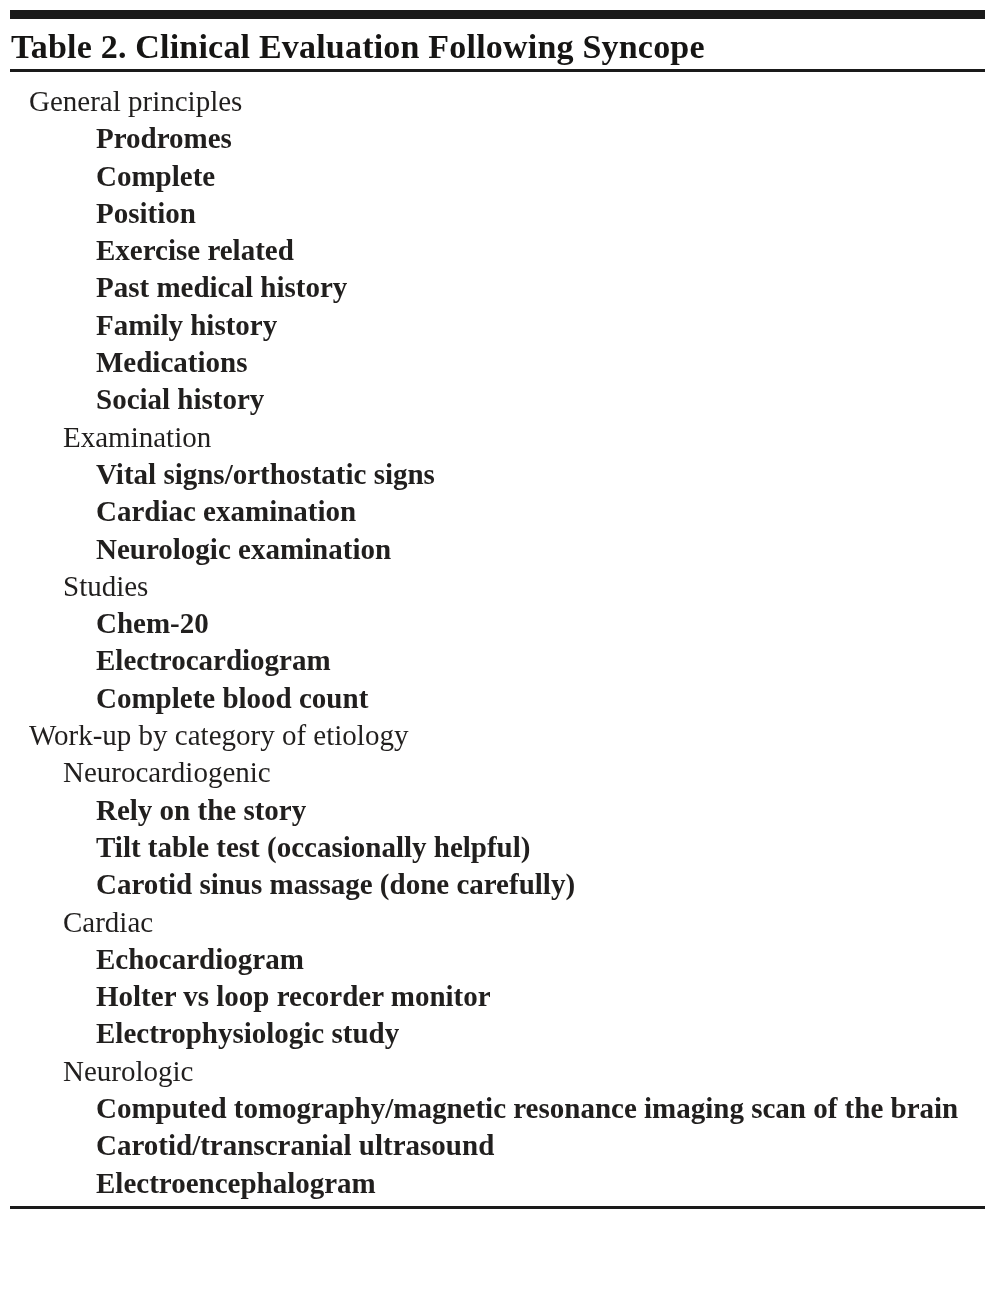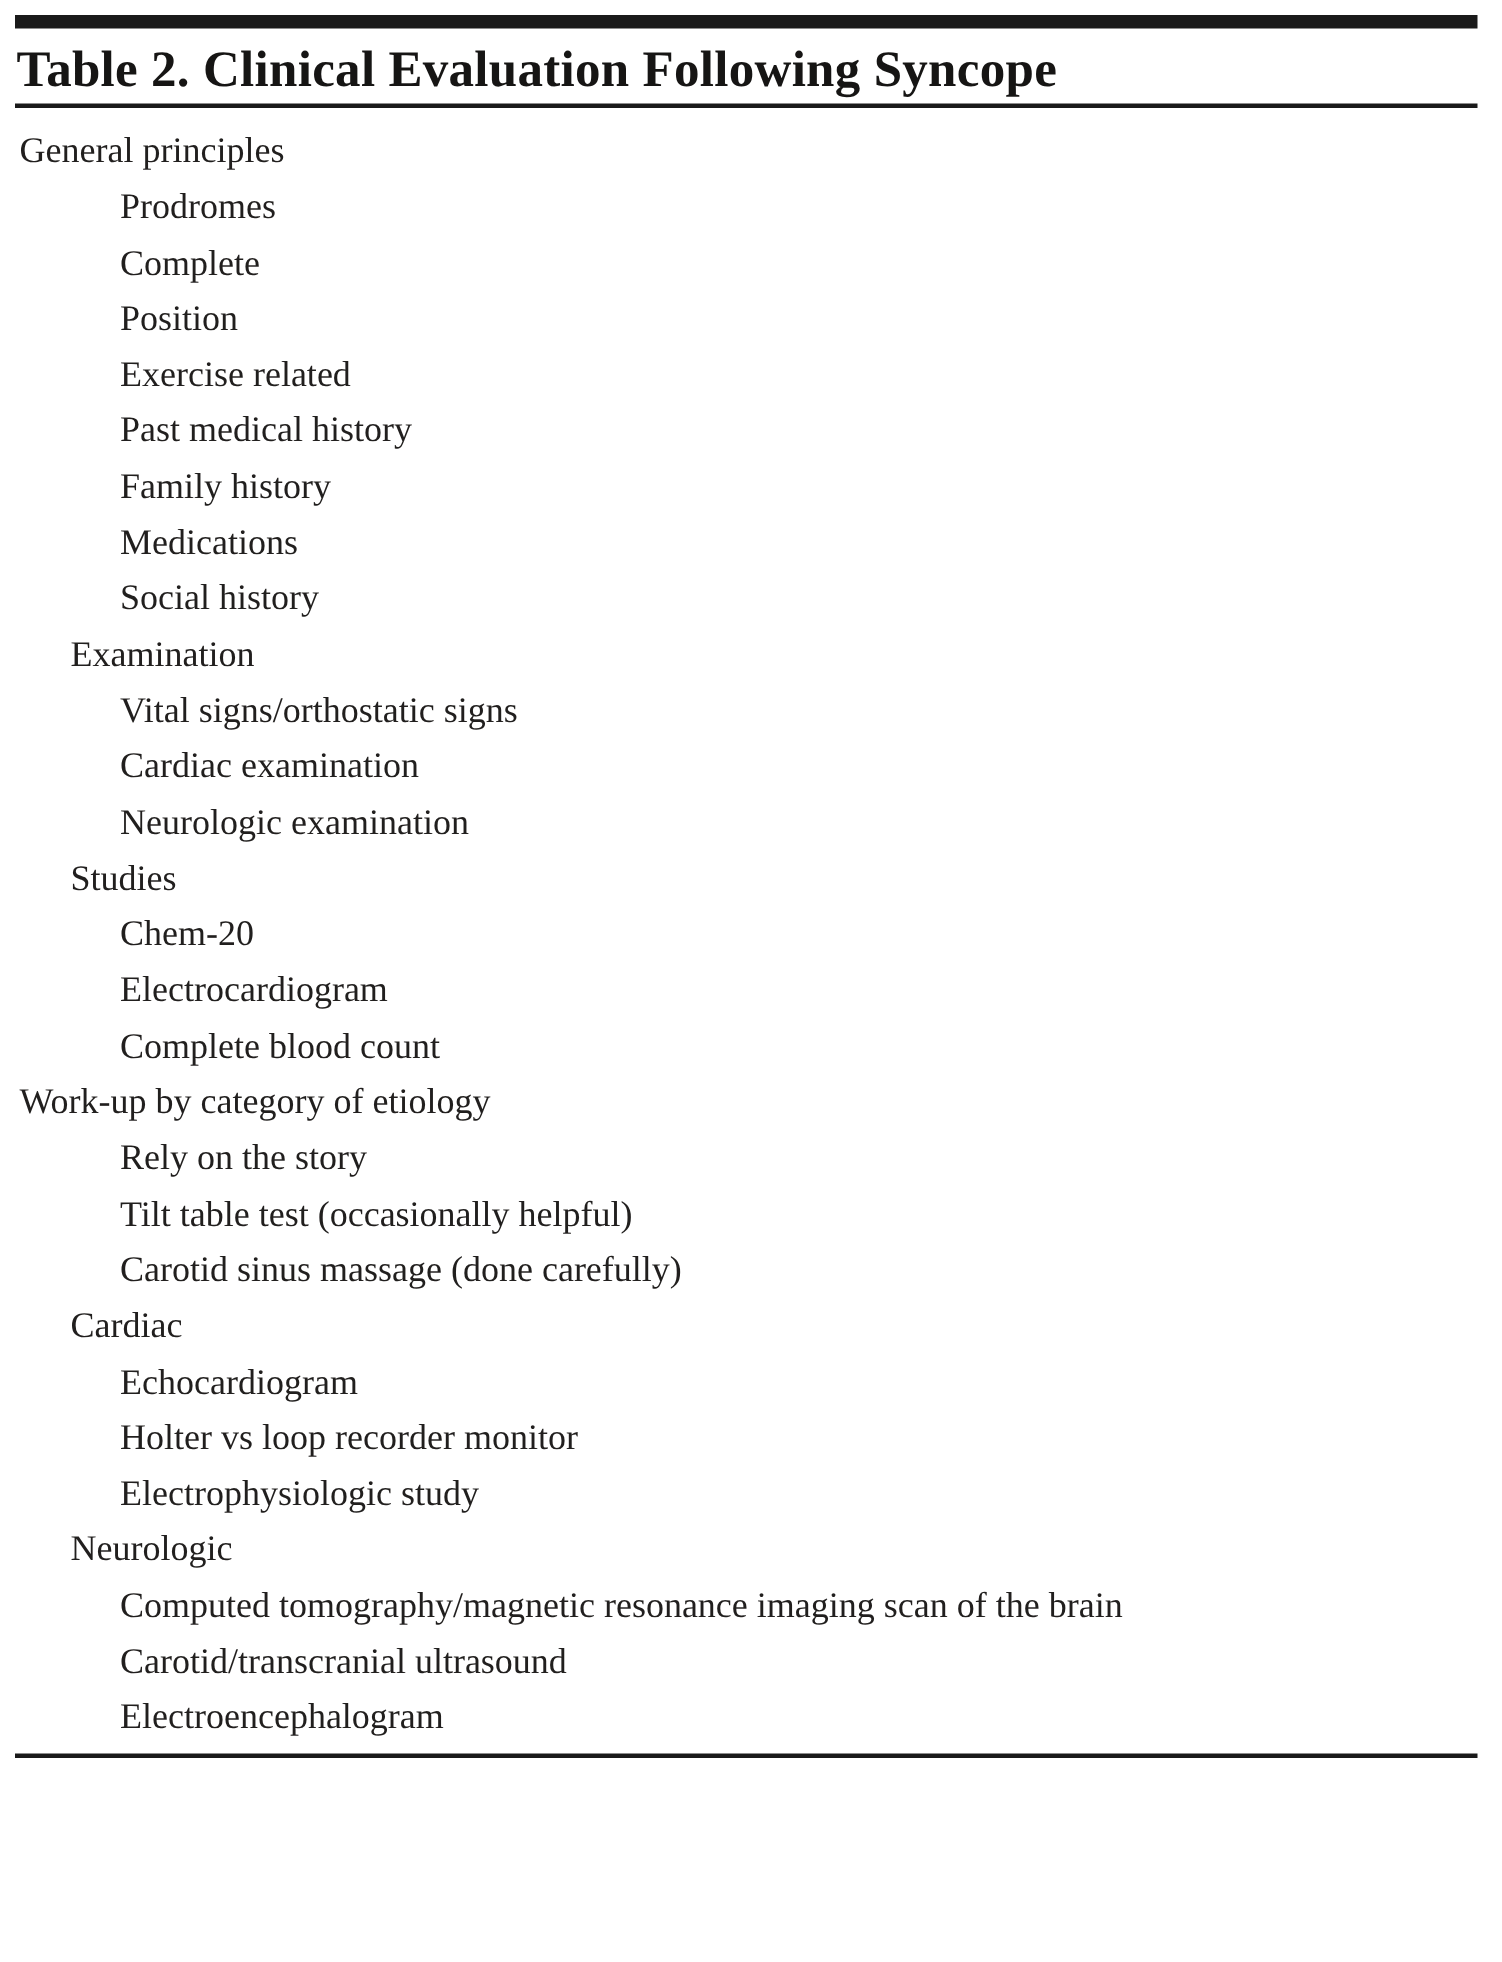--- a/index.html
+++ b/index.html
@@ -38,32 +38,32 @@
     font-weight: bold;
     line-height: 44px;
     color: #161514;
     letter-spacing: 0.2px;
     white-space: nowrap;
   }
   .title-rule {
     margin-top: 0px;
   }
   .table-body {
-    margin: 11px 20px 0 10px;
-    font-size: 24px;
+    margin: 11px 20px 0 26px;
+    font-size: 29px;
     line-height: 37.3px;
     color: #211f1e;
   }
   .row {
     
     text-indent: -33px;
   }
   .row.lvl0 { padding-left: 36px; }   
   .row.lvl1 { padding-left: 70px; }   
-  .row.lvl2 { padding-left: 103px; }  
+  .row.lvl2 { padding-left: 103px; font-weight: bold; }  
   .bottom-rule {
     margin-top: 4px;
   }
 </style>
 </head>
 <body style="background: rgb(255, 255, 255);">
 
 <div class="page">
   <div class="rule rule-thick" style="background: rgb(26, 26, 26);"></div>
   <h1 class="title">Table 2. Clinical Evaluation Following Syncope</h1>
@@ -80,20 +80,21 @@
       <div class="row lvl2">Social history</div>
       <div class="row lvl1">Examination</div>
       <div class="row lvl2">Vital signs/orthostatic signs</div>
       <div class="row lvl2">Cardiac examination</div>
       <div class="row lvl2">Neurologic examination</div>
       <div class="row lvl1">Studies</div>
       <div class="row lvl2">Chem-20</div>
       <div class="row lvl2">Electrocardiogram</div>
       <div class="row lvl2">Complete blood count</div>
       <div class="row lvl0">Work-up by category of etiology</div>
+      <div class="row lvl1">Neurocardiogenic</div>
       <div class="row lvl2">Rely on the story</div>
       <div class="row lvl2">Tilt table test (occasionally helpful)</div>
       <div class="row lvl2">Carotid sinus massage (done carefully)</div>
       <div class="row lvl1">Cardiac</div>
       <div class="row lvl2">Echocardiogram</div>
       <div class="row lvl2">Holter vs loop recorder monitor</div>
       <div class="row lvl2">Electrophysiologic study</div>
       <div class="row lvl1">Neurologic</div>
       <div class="row lvl2">Computed tomography/magnetic resonance imaging scan of the brain</div>
       <div class="row lvl2">Carotid/transcranial ultrasound</div>

